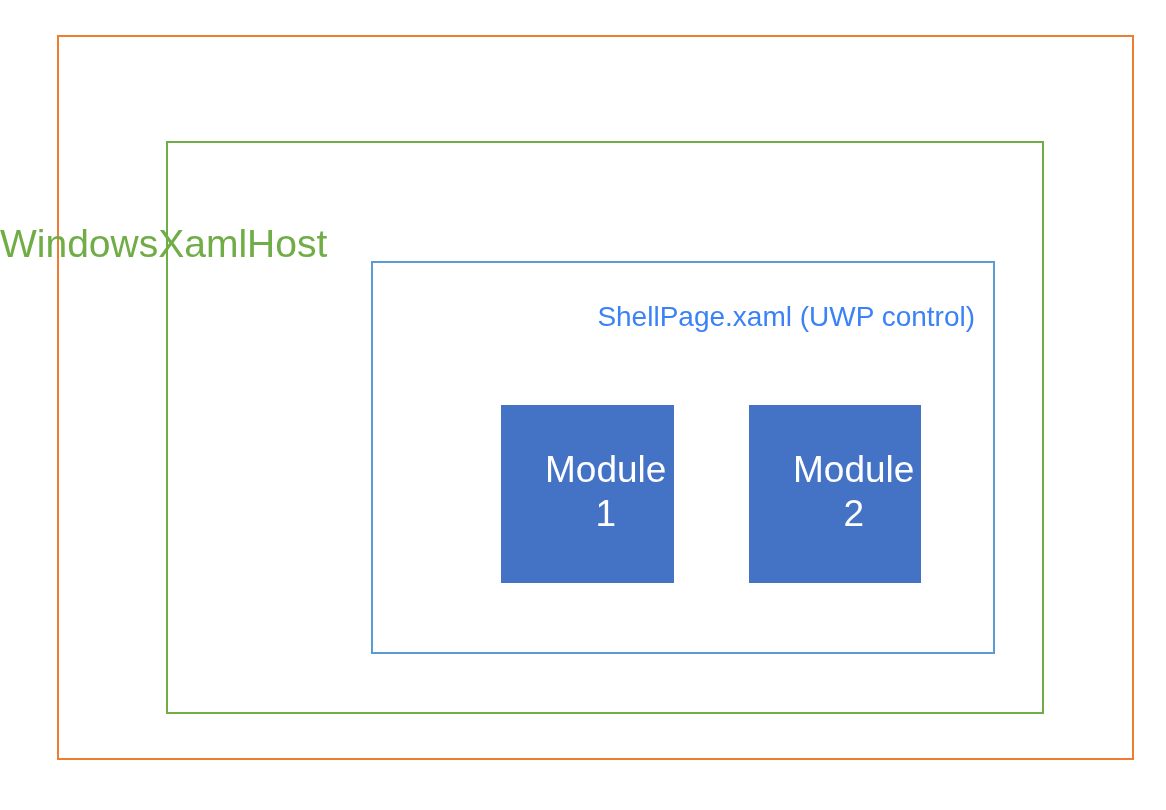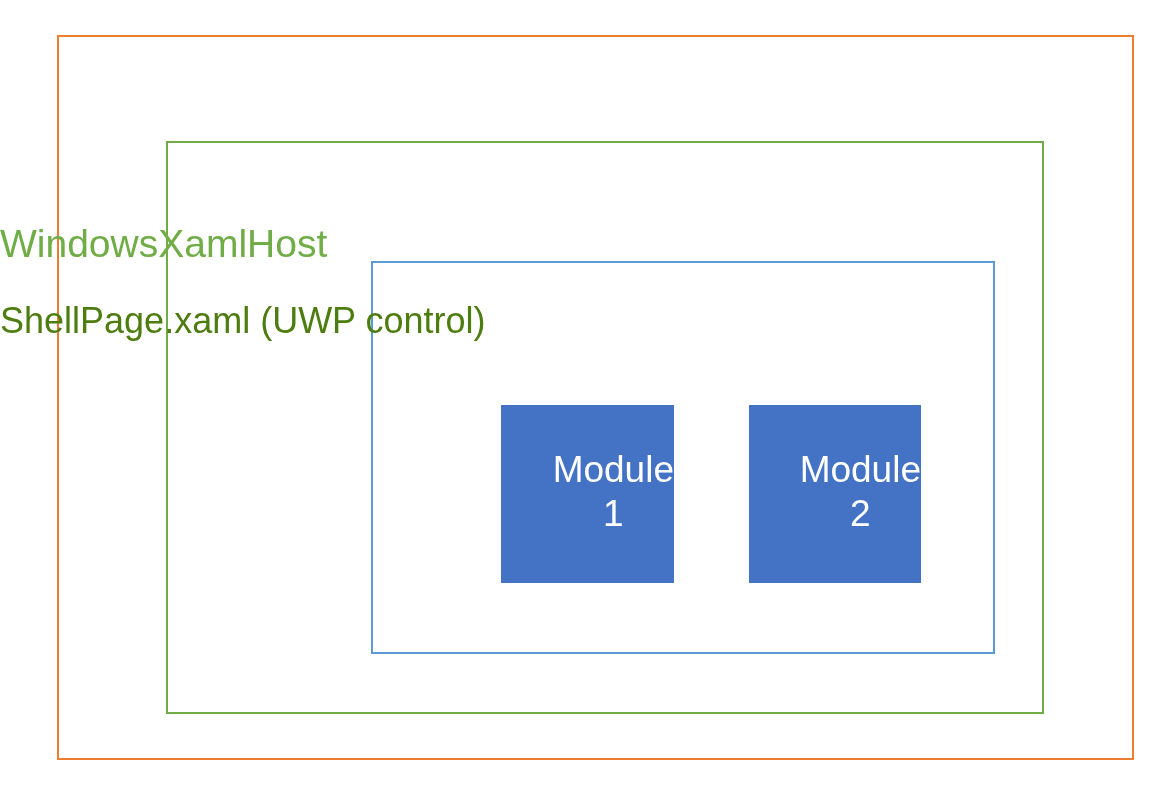--- a/index.html
+++ b/index.html
@@ -76,34 +76,35 @@
   .label-middle {
     font-size: 39px;
     color: #70AD47;
     left: 0;
     top: 180px;
     width: 1025px;
     text-align: left;
     margin-top: 44px;
   }
   .label-inner {
-    font-size: 36px;
-    color: #4d7c0f;
+    font-size: 28px;
+    color: #3b82f6;
     left: 0;
     top: 303px;
     width: 975px;
+    text-align: right;
   }
 
   
   .module {
     position: absolute;
     background: #4472C4;
     display: flex;
     align-items: center;
-    justify-content: flex-end;
+    justify-content: flex-start;
     text-align: center;
     color: #FFFFFF;
     font-size: 37px;
     line-height: 1.18;
     top: 405px;
     height: 178px;
     box-sizing: border-box;
     padding-left: 44px;
   }
   .module-1 {

